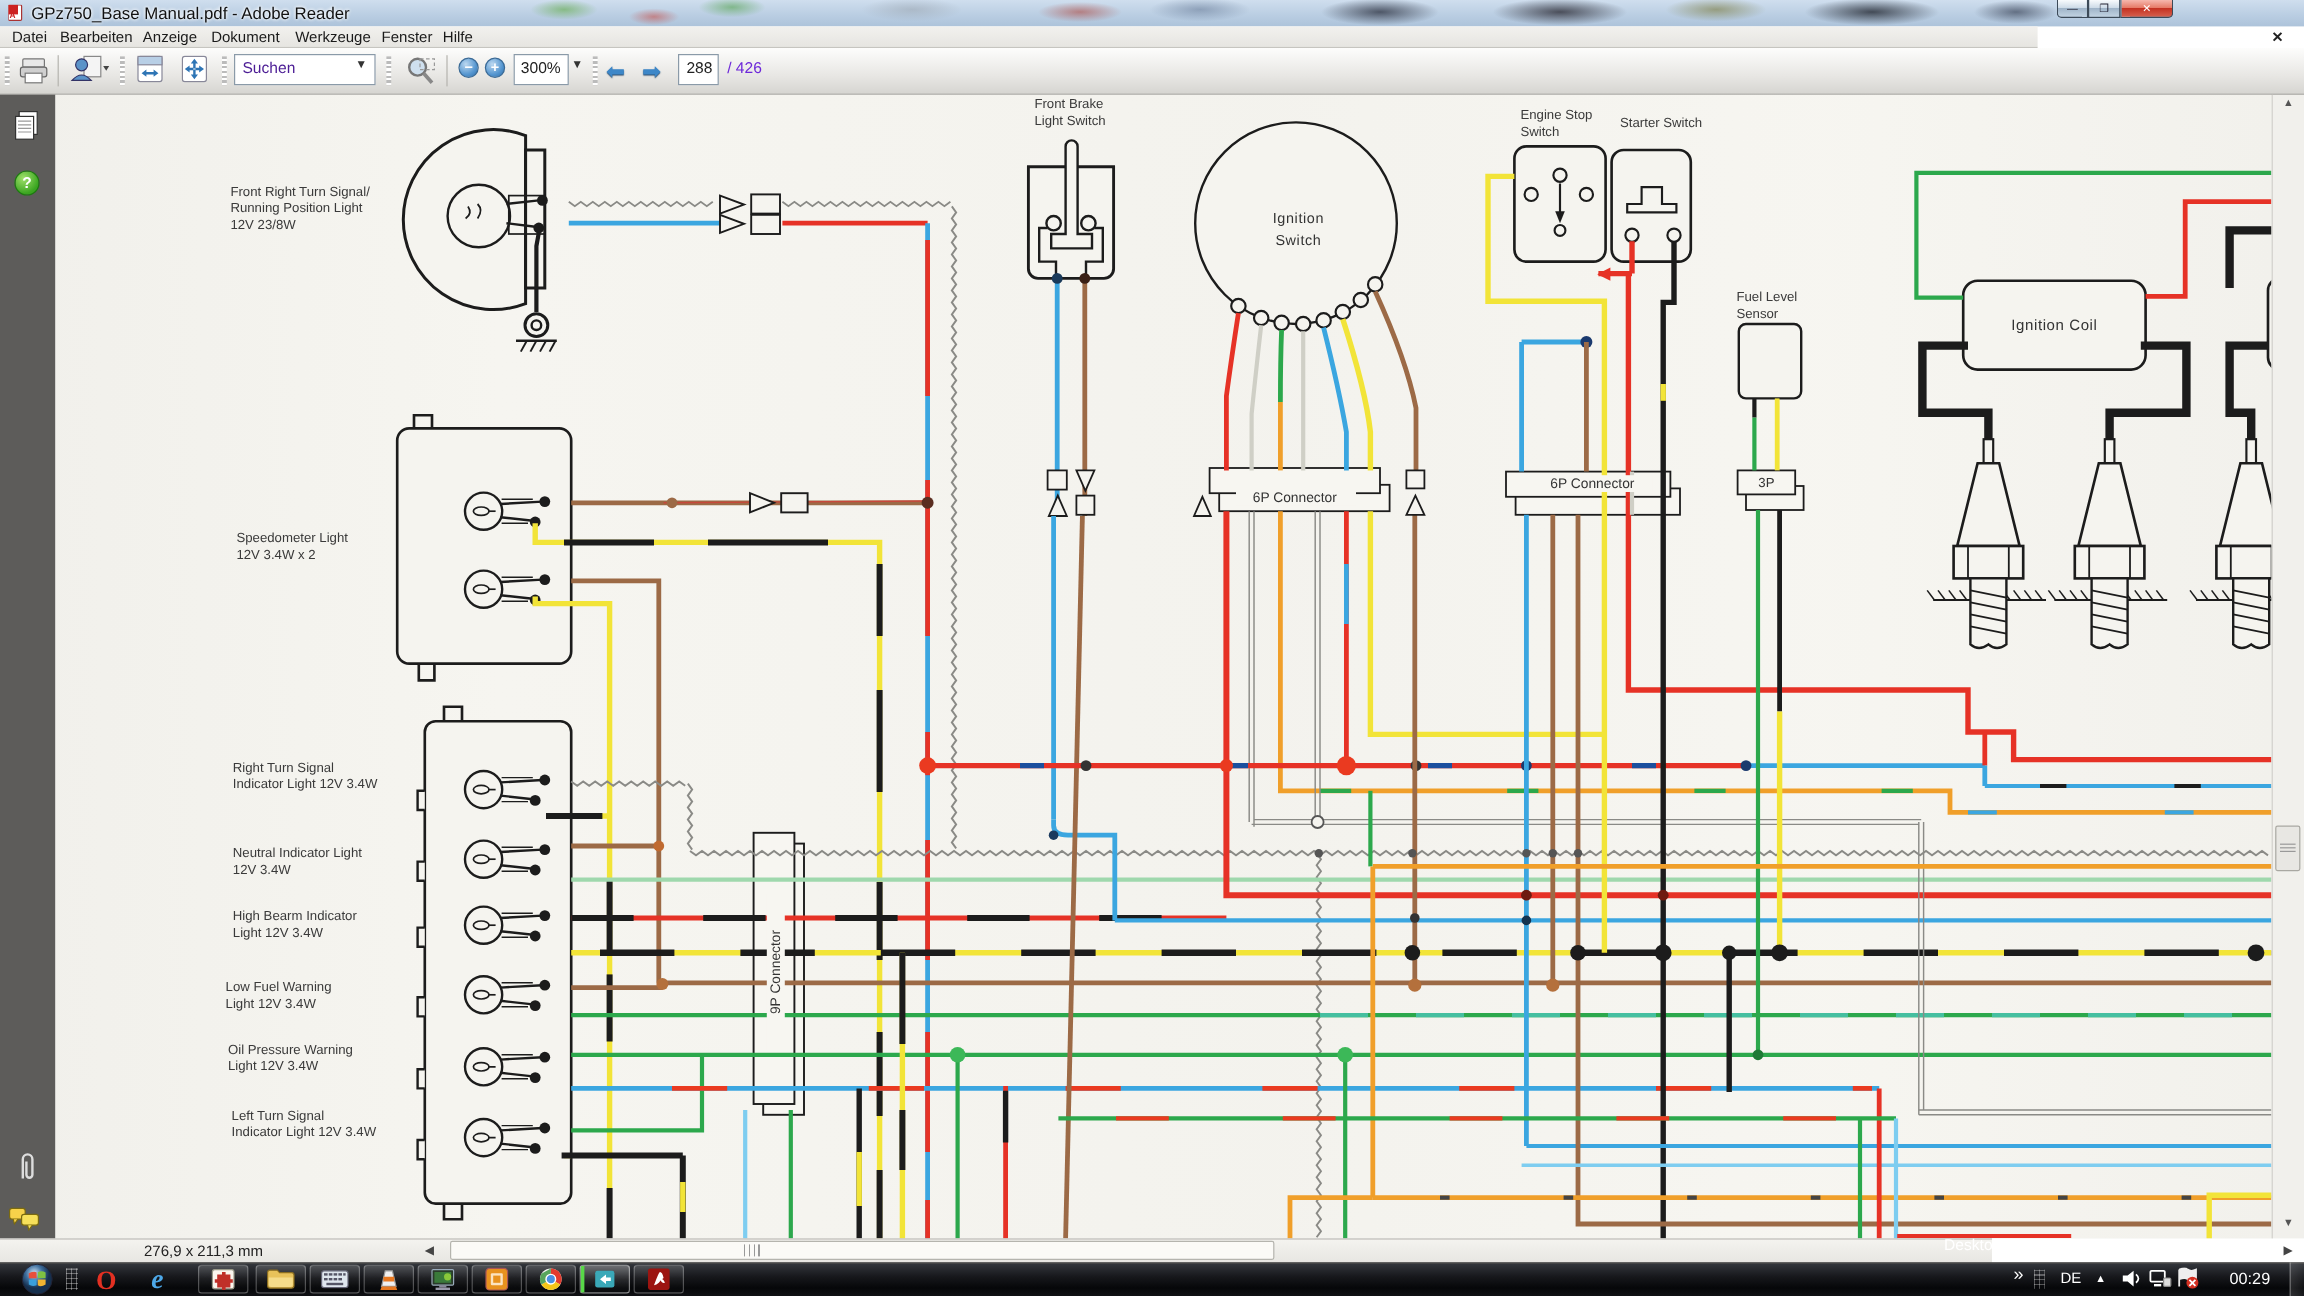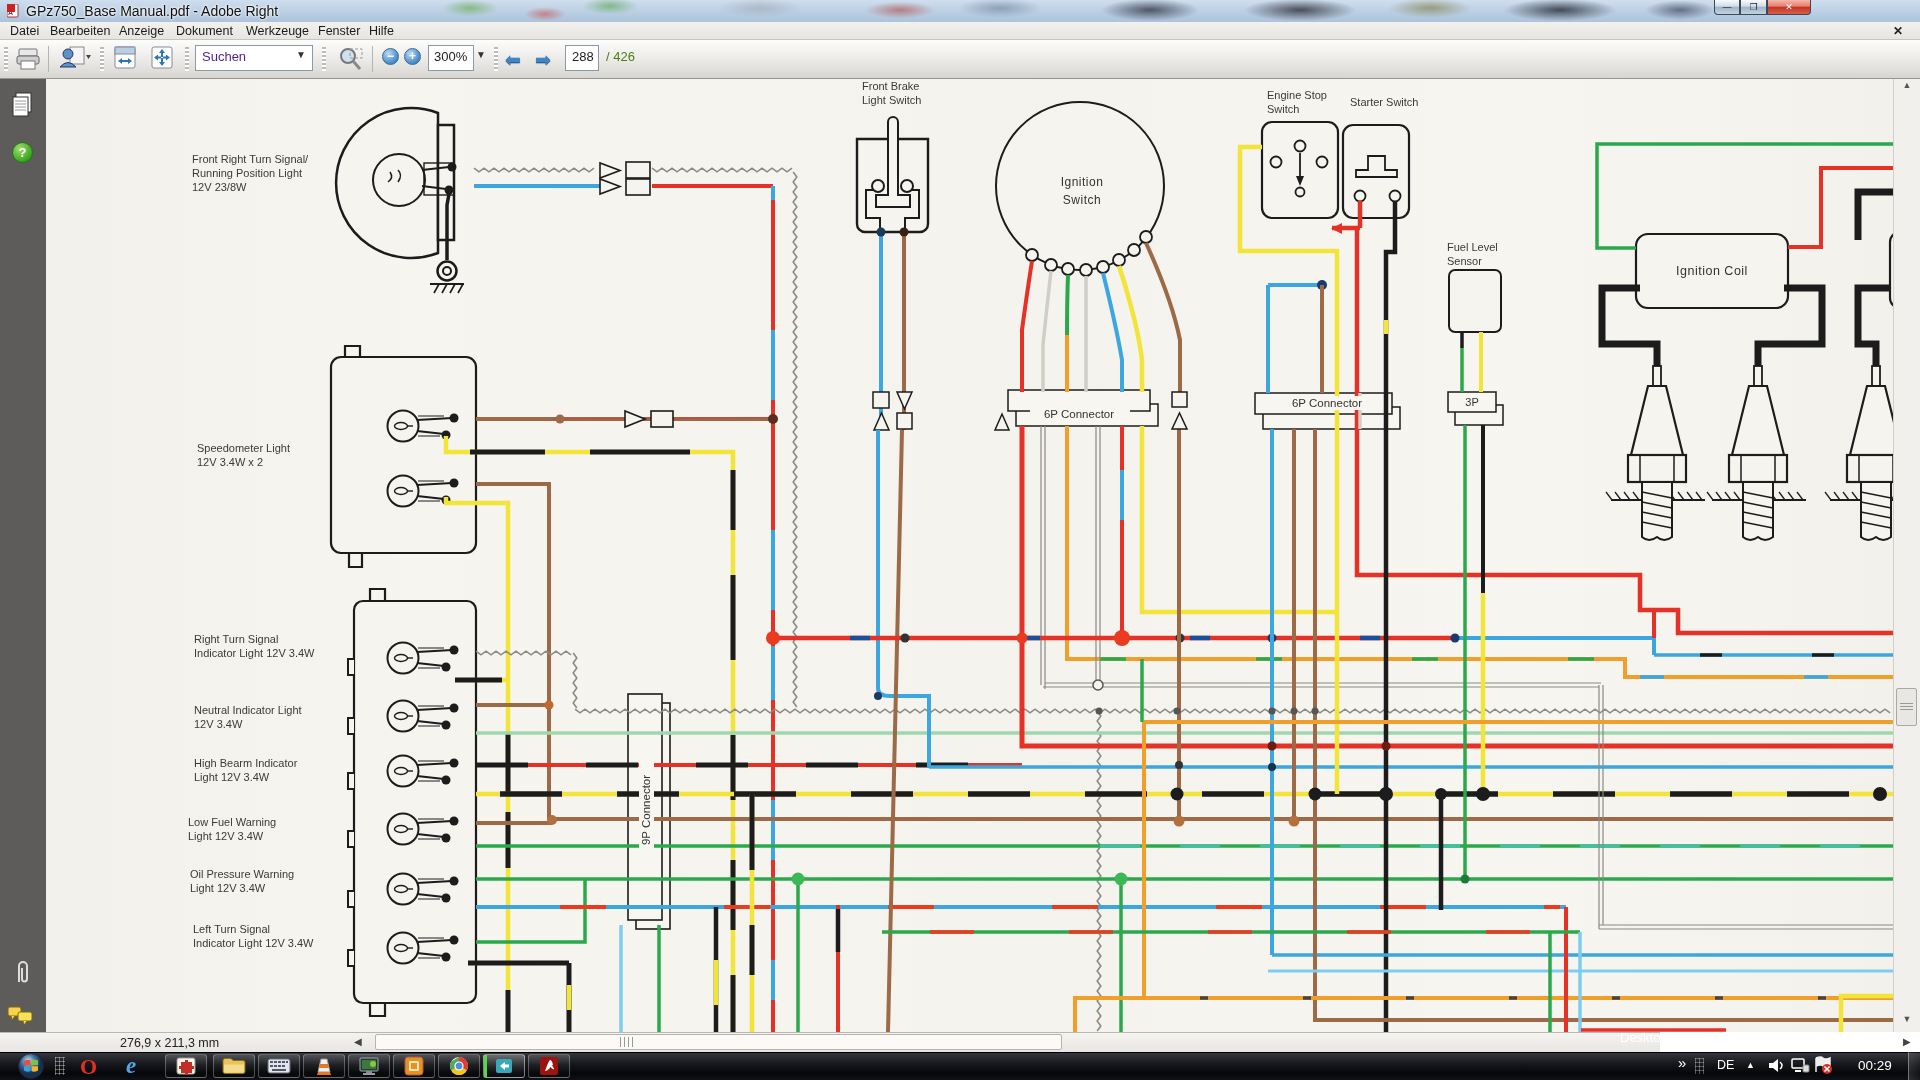--- a/index.html
+++ b/index.html
@@ -17,21 +17,21 @@
 radial-gradient(60px 14px at 1430px 8px,rgba(120,120,60,.6),rgba(120,120,60,0) 70%),
 radial-gradient(80px 16px at 1560px 10px,rgba(35,40,50,.8),rgba(35,40,50,0) 70%),
 radial-gradient(50px 14px at 1680px 10px,rgba(60,70,90,.7),rgba(60,70,90,0) 70%),
 linear-gradient(#cfdeee,#b9cde2 60%,#adc3da)}
 #titletext{left:26px;top:3px;font-size:14px;color:#111;text-shadow:0 0 3px #fff,0 0 3px #fff}
 #pdficon{left:7px;top:4px;width:14px;height:14px}
 .winbtn{top:0;height:15px;border:1px solid #3c4a58;border-top:none;background:linear-gradient(#f8fbfd,#cfdce8 45%,#9fb4c8 50%,#c2d3e2);color:#223;font-size:9px;text-align:center;line-height:14px}
 #btnmin{left:1714px;width:26px;border-radius:0 0 0 4px}
 #btnmax{left:1740px;width:27px}
 #btnclose{left:1767px;width:44px;border-radius:0 0 4px 0;background:linear-gradient(#f6b8ae,#e67c69 45%,#c43222 50%,#d6604e);color:#fff}
-#menubar{left:0;top:22px;width:1920px;height:18px;background:linear-gradient(#f2f1ee,#e6e5e1);border-bottom:1px solid #c6c5c0;color:#1a1a1a;font-size:12.5px}
+#menubar{left:0;top:22px;width:1698px;height:18px;background:linear-gradient(#f2f1ee,#e6e5e1);border-bottom:1px solid #c6c5c0;color:#1a1a1a;font-size:12.5px}
 #menubar span{position:absolute;top:2px}
 #menux{left:1893px;top:2px;font-size:12px;font-weight:bold;color:#222}
 #toolbar{left:0;top:40px;width:1920px;height:39px;background:linear-gradient(#fdfdfc,#e8e7e4 60%,#d6d5d1);border-bottom:1px solid #96958f}
 .grip{top:47px;width:4px;height:24px;background:repeating-linear-gradient(#bbb 0 2px,#fff 2px 4px)}
 .tsep{top:46px;width:1px;height:26px;background:#b5b4ae}
 .tbox{top:45px;height:26px;background:#fff;border:1px solid #8a9aa8;font-size:13px;color:#444}
 .roundbtn{top:48px;width:17px;height:17px;border-radius:50%;background:radial-gradient(circle at 35% 30%,#bcd8f0,#5596d0 60%,#2f6ea8);border:1px solid #3a6a96;color:#fff;text-align:center;line-height:15px;font-size:12px;font-weight:bold}
 .bluearrow{top:48px;font-size:19px;color:#3d87c8;text-shadow:0 1px 1px #246}
 #sidebar{left:0;top:79px;width:46px;height:953px;background:#5d5c5a}
 #pagearea{left:46px;top:79px;width:1847px;height:953px;background:#f5f4ef}
@@ -42,21 +42,21 @@
 .ticon{position:absolute;left:50%;top:50%;transform:translate(-50%,-50%)}
 #tray{color:#fff;font-size:13px}
 </style></head>
 <body>
 <div class="abs" id="titlebar"></div>
 <svg class="abs" id="pdficon" viewBox="0 0 14 14">
     <rect x="0" y="0" width="11" height="13" rx="1" fill="#fff" stroke="#a33" stroke-width="1"></rect>
     <rect x="0" y="0" width="8" height="8" fill="#c22"></rect>
     <text x="1" y="11" font-size="7" fill="#c22" font-weight="bold">A</text>
   </svg>
-<div class="abs" id="titletext">GPz750_Base Manual.pdf - Adobe Right</div>
+<div class="abs" id="titletext">GPz750_Base Manual.pdf - Adobe Reader</div>
 <div class="abs winbtn" id="btnmin">—</div>
 <div class="abs winbtn" id="btnmax">❐</div>
 <div class="abs winbtn" id="btnclose">✕</div>
 <div class="abs" id="menubar">
 <span style="left:10px">Datei</span>
     <span style="left:50px">Bearbeiten</span>
     <span style="left:119px">Anzeige</span>
     <span style="left:176px">Dokument</span>
     <span style="left:246px">Werkzeuge</span>
     <span style="left:318px">Fenster</span>
@@ -98,21 +98,21 @@
   </svg>
 <div class="abs tsep" style="left:372px"></div>
 <div class="abs roundbtn" style="left:382px">−</div>
 <div class="abs roundbtn" style="left:404px">+</div>
 <div class="abs tbox" style="left:428px;width:46px;padding:3px 0 16px 5px;color:#222">300%</div>
 <div class="abs" style="left:476px;top:49px;font-size:10px;color:#333">▼</div>
 <div class="abs grip" style="left:494px"></div>
 <div class="abs bluearrow" style="left:505px">⬅</div>
 <div class="abs bluearrow" style="left:535px">➡</div>
 <div class="abs tbox" style="left:565px;width:34px;padding:3px 0 0 6px;color:#222">288</div>
-<div class="abs" style="left:606px;top:49px;font-size:13px;color:#4d7c0f">/ 426</div>
+<div class="abs" style="left:606px;top:49px;font-size:13px;color:#6d28d9">/ 426</div>
 <div class="abs" id="pagearea"></div>
 <svg class="abs" style="left:46px;top:79px" width="1847" height="953" viewBox="46 79 1847 953">
     <rect x="46" y="79" width="1847" height="953" fill="#f5f4ef"></rect>
     <rect x="46" y="79" width="1847" height="953" fill="url(#pap)" opacity="0.5"></rect>
     <defs>
       <linearGradient id="pap" x1="0" y1="0" x2="1" y2="0">
         <stop offset="0" stop-color="#eeede8"></stop>
         <stop offset="0.2" stop-color="#f7f6f1"></stop>
         <stop offset="0.55" stop-color="#f2f1ec"></stop>
         <stop offset="0.8" stop-color="#f8f7f2"></stop>

